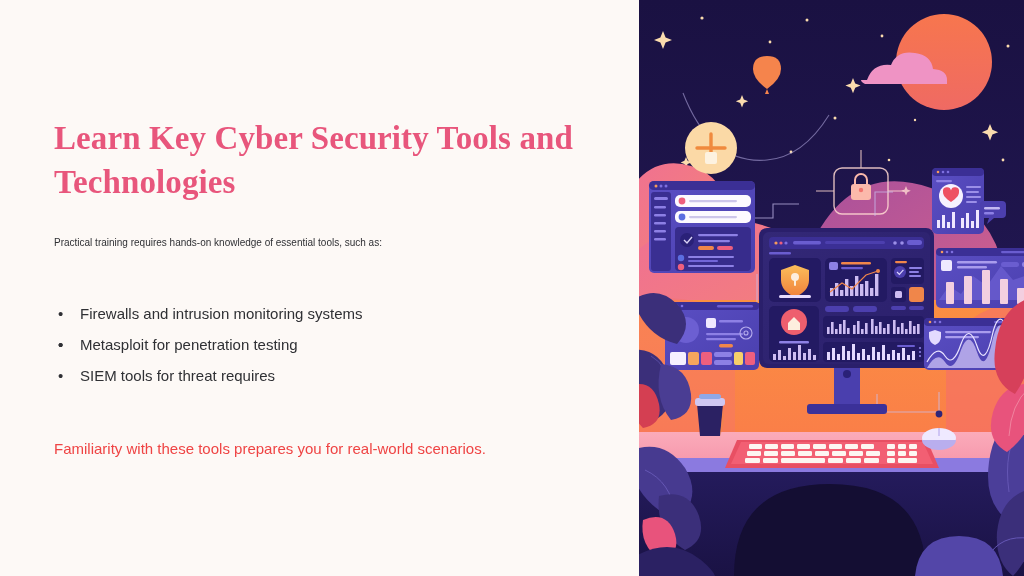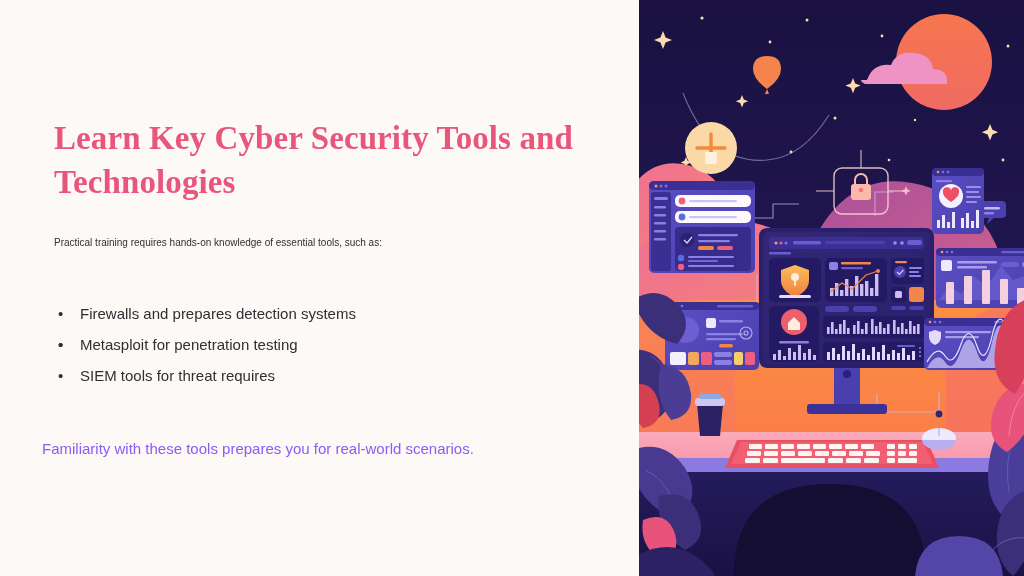--- a/index.html
+++ b/index.html
@@ -31,43 +31,43 @@
     margin:0;padding:0;list-style:none;
   }
   .bullets li{
     position:relative;padding-left:26px;
     font-size:15px;line-height:31px;color:#2f3034;
   }
   .bullets li .dot{
     position:absolute;left:4px;top:0;font-size:15px;line-height:31px;color:#2f3034;
   }
   .outro{
-    position:absolute;left:42px;top:437px;width:560px;
-    font-size:15px;line-height:24px;color:#8b5cf6;margin:0;
+    position:absolute;left:54px;top:437px;width:560px;
+    font-size:15px;line-height:24px;color:#ef4444;margin:0;
   }
 
   
   .art-pane{position:relative;width:385px;height:576px;overflow:hidden;background:#1b1347;}
   .art-pane svg{display:block;width:385px;height:576px;}
 </style>
 </head>
 <body>
 
 <div id="slide">
 
   <div class="left-pane">
 
     <h1 class="title">Learn Key Cyber Security Tools and Technologies</h1>
 
     <p class="intro">Practical training requires hands-on knowledge of essential tools, such as:</p>
 
     <ul class="bullets">
       <li>
         <span class="dot">•</span>
-        <span>Firewalls and prepares detection systems</span>
+        <span>Firewalls and intrusion monitoring systems</span>
       </li>
       <li>
         <span class="dot">•</span>
       </li>
       <li>
         <span class="dot">•</span>
         <span>Metasploit for penetration testing</span>
       </li>
       <li>
         <span class="dot">•</span>

